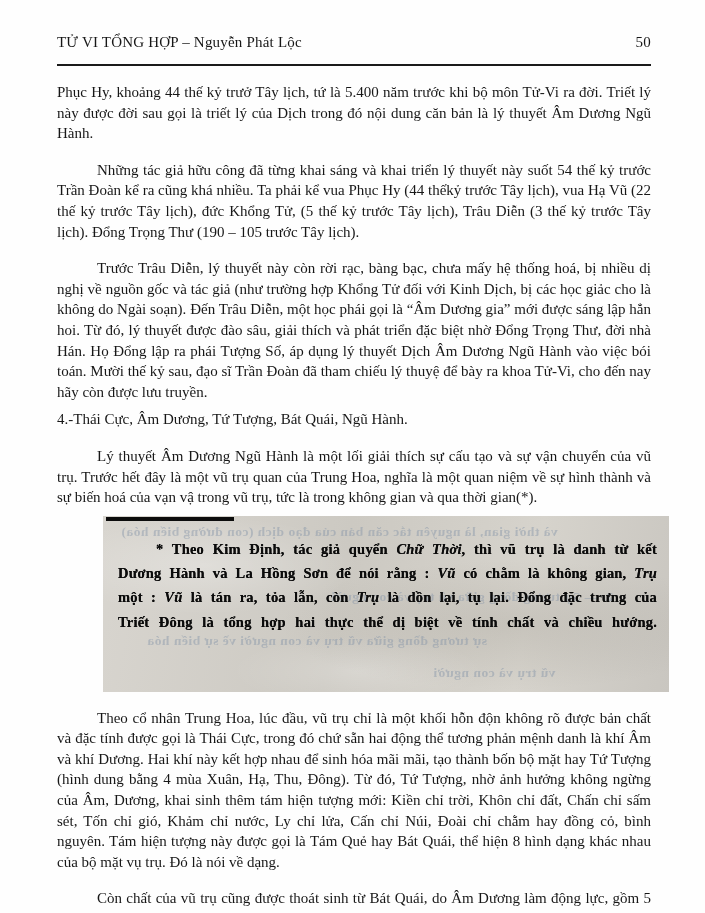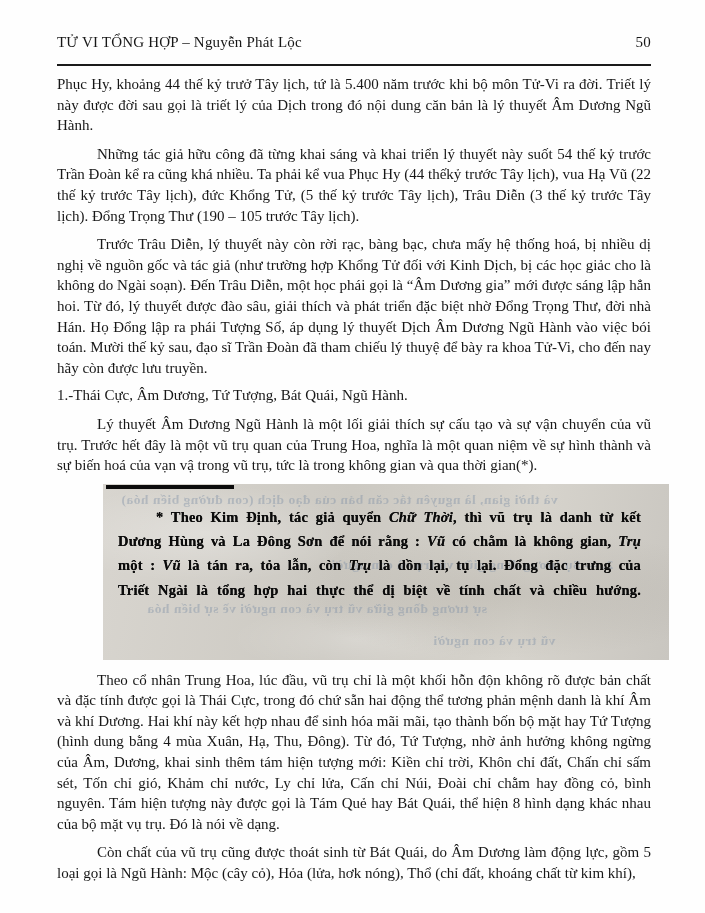--- a/index.html
+++ b/index.html
@@ -22,21 +22,21 @@
     margin-top:13px;
     border-top:2px solid #1a1a1a;
   }
 
   .bodytext { margin-top:8px; }
   .para {
     font-size:15px;
     line-height:20.6px;
     text-align:justify;
     text-indent:40px;
-    margin:8px 0 5px 0;
+    margin:16px 0 5px 0;
   }
   .para.noindent { text-indent:0; }
   .para.heading { text-indent:0; margin:7px 0 6px 0; }
 
   
   .footnote-scan {
     position:relative;
     width:566px; height:176px;
     margin:8px 0 10px 46px;
     overflow:hidden;
@@ -56,21 +56,21 @@
     transform:scaleX(-1);
     color:#7f90a6;
     opacity:0.42;
     filter:blur(0.5px);
     font-weight:700;
     font-size:13.5px;
     white-space:nowrap;
     letter-spacing:0.5px;
   }
   .fn-lines {
-    position:absolute; top:21px; left:15px; right:28px;
+    position:absolute; top:21px; left:15px; right:12px;
     font-size:14.5px; font-weight:700;
     line-height:24.3px;
     letter-spacing:0.2px;
     color:#0b0b0b;
     text-shadow:0 0 0.4px #222;
   }
   .fn-line { text-align:justify; text-align-last:justify; }
   .fn-line:first-child { text-indent:38px; }
   .fn-line em { font-style:italic; }
 </style>
@@ -83,36 +83,36 @@
     <header class="pagehead">
       <span>TỬ VI TỔNG HỢP – Nguyễn Phát Lộc</span>
       <span>50</span>
     </header>
     <div class="head-rule"></div>
 
     <div class="bodytext">
       <p class="para noindent">Phục Hy, khoảng 44 thế kỷ trưở Tây lịch, tứ là 5.400 năm trước khi bộ môn Tử-Vi ra đời. Triết lý này được đời sau gọi là triết lý của Dịch trong đó nội dung căn bản là lý thuyết Âm Dương Ngũ Hành.</p>
       <p class="para">Những tác giả hữu công đã từng khai sáng và khai triển lý thuyết này suốt 54 thế kỷ trước Trần Đoàn kể ra cũng khá nhiều. Ta phải kể vua Phục Hy (44 thếkỷ trước Tây lịch), vua Hạ Vũ (22 thế kỷ trước Tây lịch), đức Khổng Tử, (5 thế kỷ trước Tây lịch), Trâu Diễn (3 thế kỷ trước Tây lịch). Đổng Trọng Thư (190 – 105 trước Tây lịch).</p>
       <p class="para">Trước Trâu Diễn, lý thuyết này còn rời rạc, bàng bạc, chưa mấy hệ thống hoá, bị nhiều dị nghị về nguồn gốc và tác giả (như trường hợp Khổng Tử đối với Kinh Dịch, bị các học giảc cho là không do Ngài soạn). Đến Trâu Diễn, một học phái gọi là “Âm Dương gia” mới được sáng lập hẳn hoi. Từ đó, lý thuyết được đào sâu, giải thích và phát triển đặc biệt nhờ Đổng Trọng Thư, đời nhà Hán. Họ Đổng lập ra phái Tượng Số, áp dụng lý thuyết Dịch Âm Dương Ngũ Hành vào việc bói toán. Mười thế kỷ sau, đạo sĩ Trần Đoàn đã tham chiếu lý thuyệ để bày  ra khoa Tử-Vi, cho đến nay hãy còn được lưu truyền.</p>
-      <p class="para heading noindent">1.-Thái Cực, Âm Dương, Tứ Tượng, Bát Quái, Ngũ Hành.</p>
+      <p class="para heading noindent">4.-Thái Cực, Âm Dương, Tứ Tượng, Bát Quái, Ngũ Hành.</p>
       <p class="para">Lý thuyết Âm Dương Ngũ Hành là một lối giải thích sự cấu tạo và sự vận chuyển của vũ trụ. Trước hết đây là một vũ trụ quan  của Trung Hoa, nghĩa là một quan niệm về sự hình thành và sự biến hoá của vạn vậ trong vũ trụ, tức là trong không gian và qua thời gian(*).</p>
 
       <div class="footnote-scan">
         <div class="fn-rule"></div>
         <div class="fn-bleed" id="fn-bleed">
             <span style="top: 8px; left: 18px;">và thời gian, là nguyên tắc căn bản của đạo dịch (con đường biến hóa)</span>
             <span style="top: 73px; left: 228px;">2. — Sự tương đồng giữa vũ trụ và con người</span>
             <span style="top: 117px; left: 44px;">sự tương đồng giữa vũ trụ và con người về sự biến hóa</span>
             <span style="top: 149px; left: 330px;">vũ trụ và con người</span>
           </div>
         <div class="fn-lines" id="fn-lines">
             <div class="fn-line"><span>* Theo Kim Định, tác giả quyển </span><em>Chữ Thời</em><span>, thì vũ trụ là danh từ kết</span></div>
-            <div class="fn-line"><span>Dương Hùng và La Đông Sơn để nói rằng : </span><em>Vũ</em><span> có chằm là không gian, </span><em>Trụ</em></div>
+            <div class="fn-line"><span>Dương Hành và La Hồng Sơn để nói rằng : </span><em>Vũ</em><span> có chằm là không gian, </span><em>Trụ</em></div>
             <div class="fn-line"><span>một : </span><em>Vũ</em><span> là tán ra, tỏa lẫn, còn </span><em>Trụ</em><span> là dồn lại, tụ lại. Đổng đặc trưng của</span></div>
-            <div class="fn-line"><span>Triết Ngài là tổng hợp hai thực thể dị biệt về tính chất và chiều hướng.</span></div>
+            <div class="fn-line"><span>Triết Đông là tổng hợp hai thực thể dị biệt về tính chất và chiều hướng.</span></div>
           </div>
       </div>
 
       <p class="para">Theo cổ nhân Trung Hoa, lúc đầu, vũ trụ chỉ là một khối hỗn độn không rõ được bản chất và đặc tính được gọi là Thái Cực, trong đó chứ sẵn hai động thể tương phản mệnh danh là khí Âm và khí Dương. Hai khí này kết hợp nhau để sinh hóa mãi mãi, tạo thành bốn bộ mặt hay Tứ Tượng (hình dung bằng 4 mùa Xuân, Hạ, Thu, Đông). Từ đó, Tứ Tượng, nhờ ảnh hưởng không ngừng của Âm, Dương, khai sinh thêm tám hiện tượng mới: Kiền chỉ trời, Khôn chỉ đất, Chấn chỉ sấm sét, Tốn chỉ gió, Khảm chỉ nước, Ly chỉ lửa, Cấn chỉ Núi, Đoài chỉ chằm hay đồng cỏ, bình nguyên. Tám hiện tượng này được gọi là Tám Quẻ hay Bát Quái, thể hiện 8 hình dạng khác nhau của bộ mặt vụ trụ. Đó là nói về dạng.</p>
       <p class="para">Còn chất của vũ trụ cũng được thoát sinh từ Bát Quái, do Âm Dương làm động lực, gồm 5 loại gọi là Ngũ Hành: Mộc (cây cỏ), Hỏa (lửa, hơk nóng), Thổ (chỉ đất, khoáng chất từ kim khí),</p>
     </div>
 
   </div>
 </div>
 

